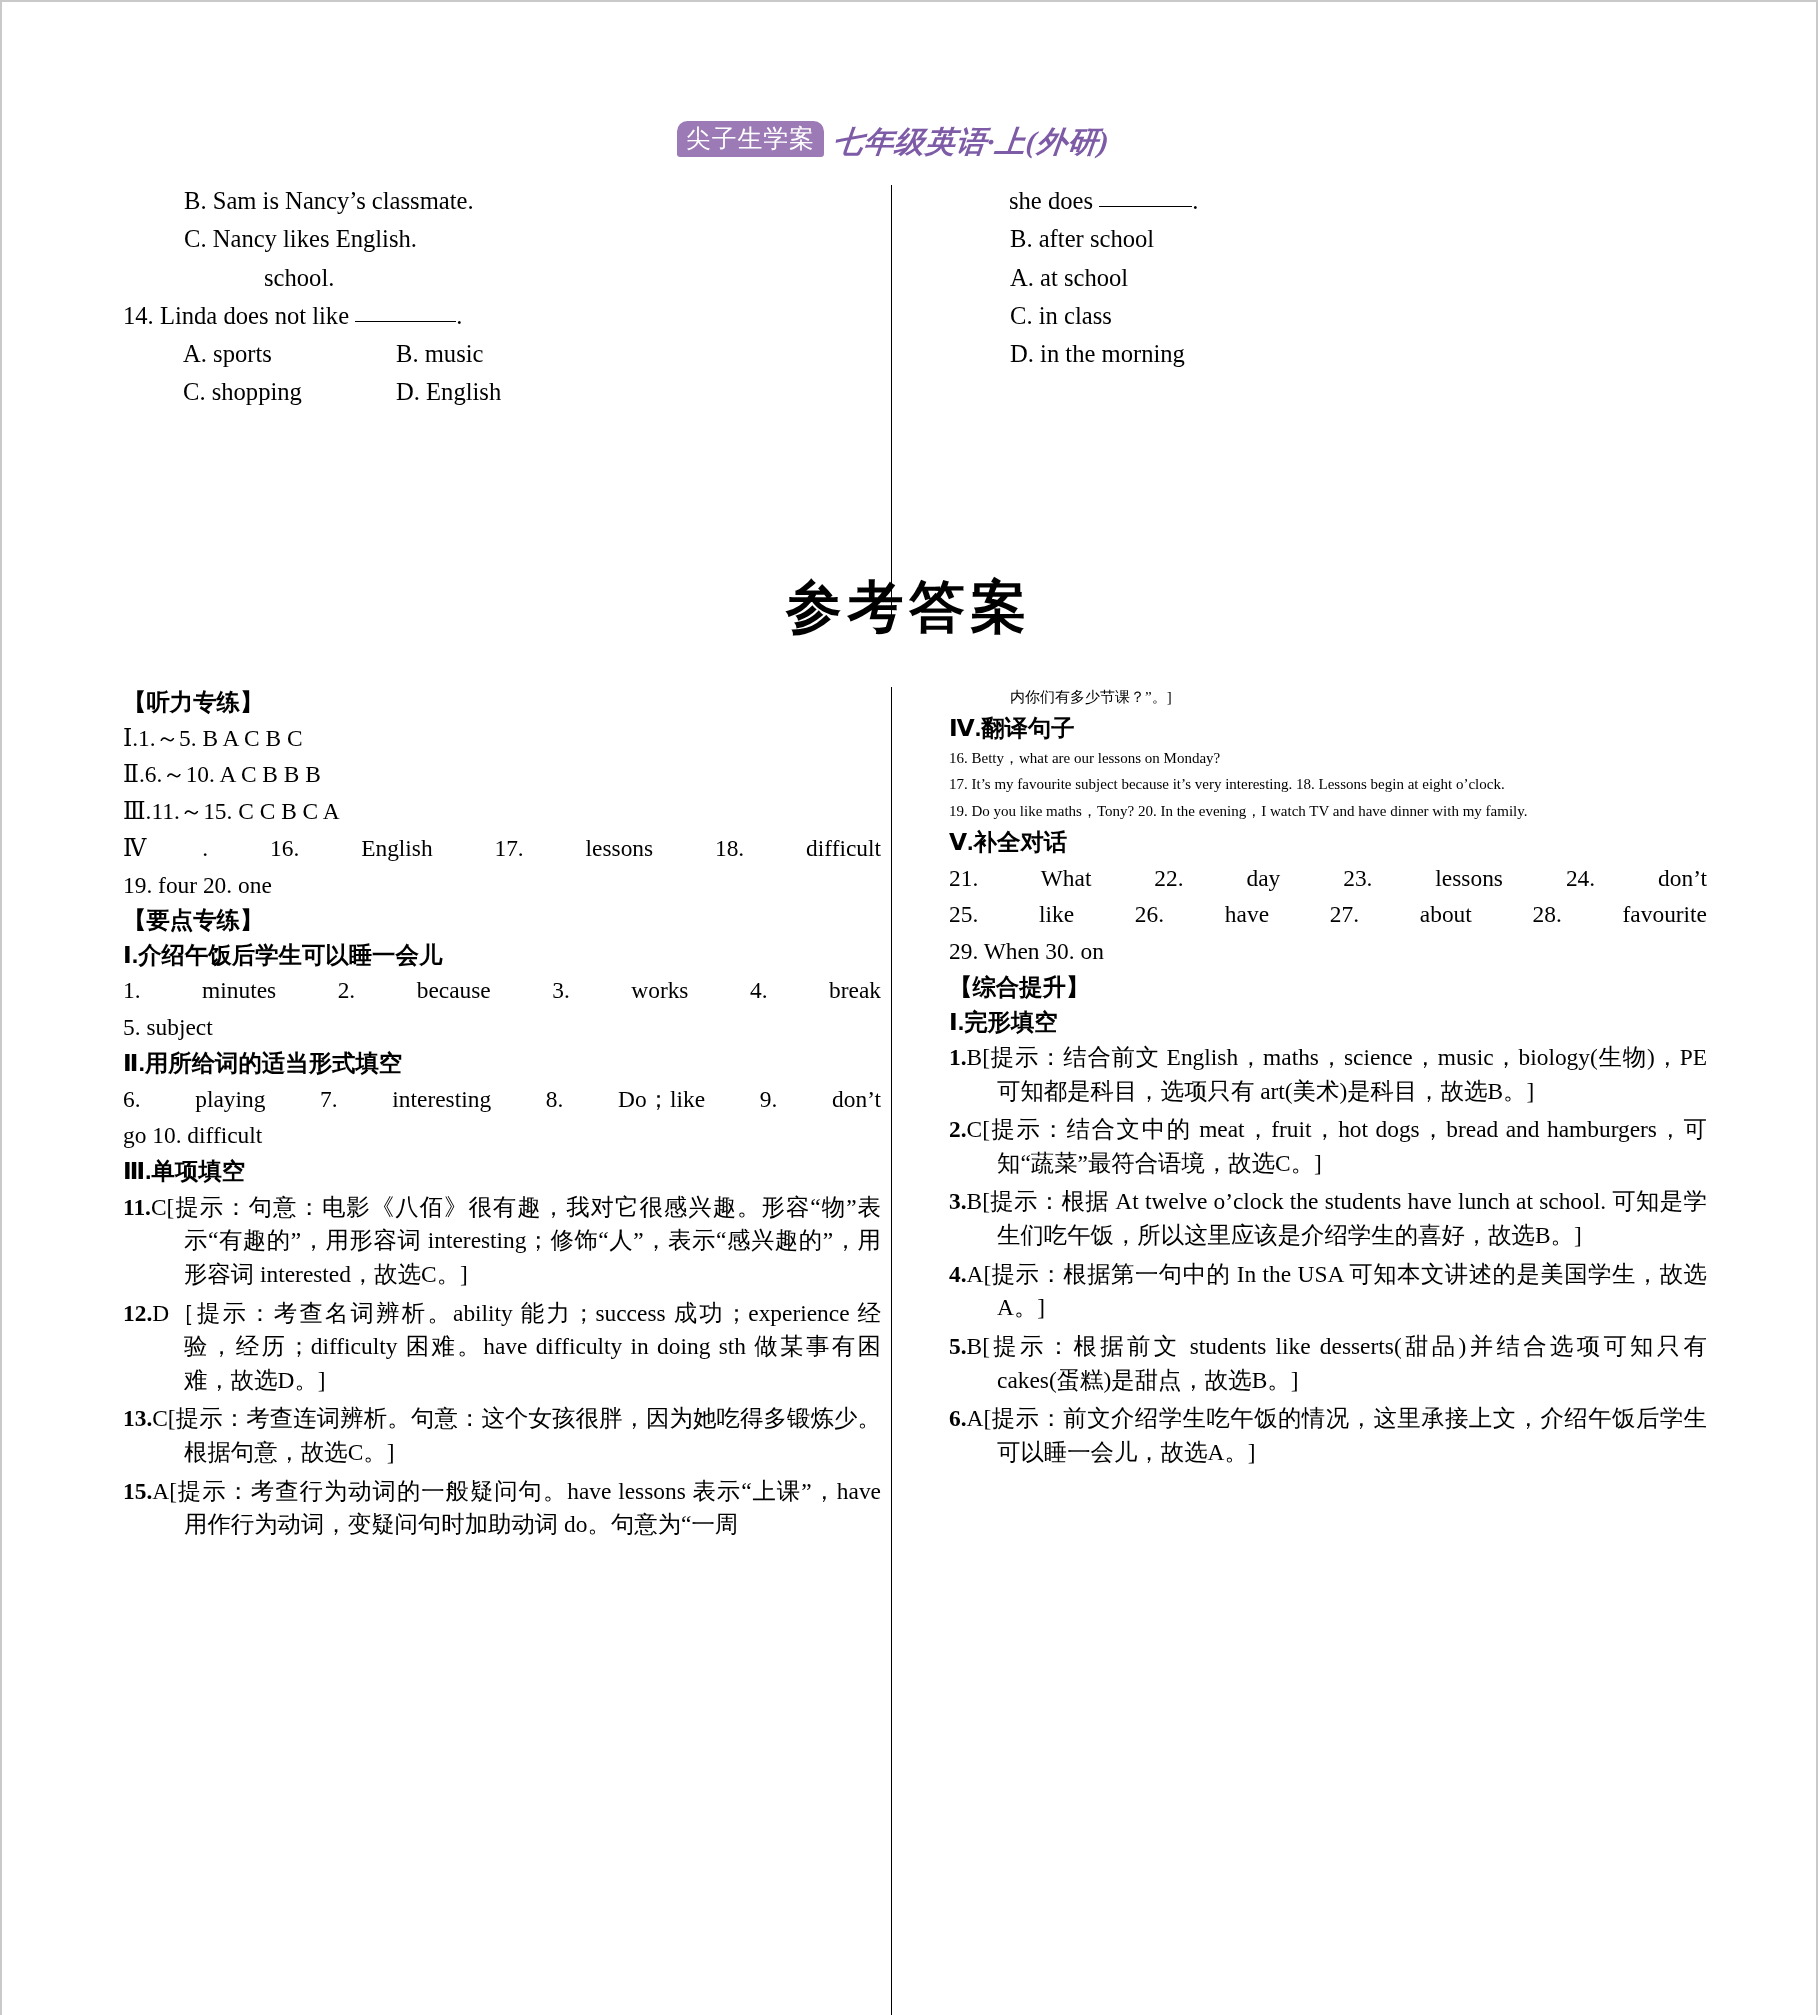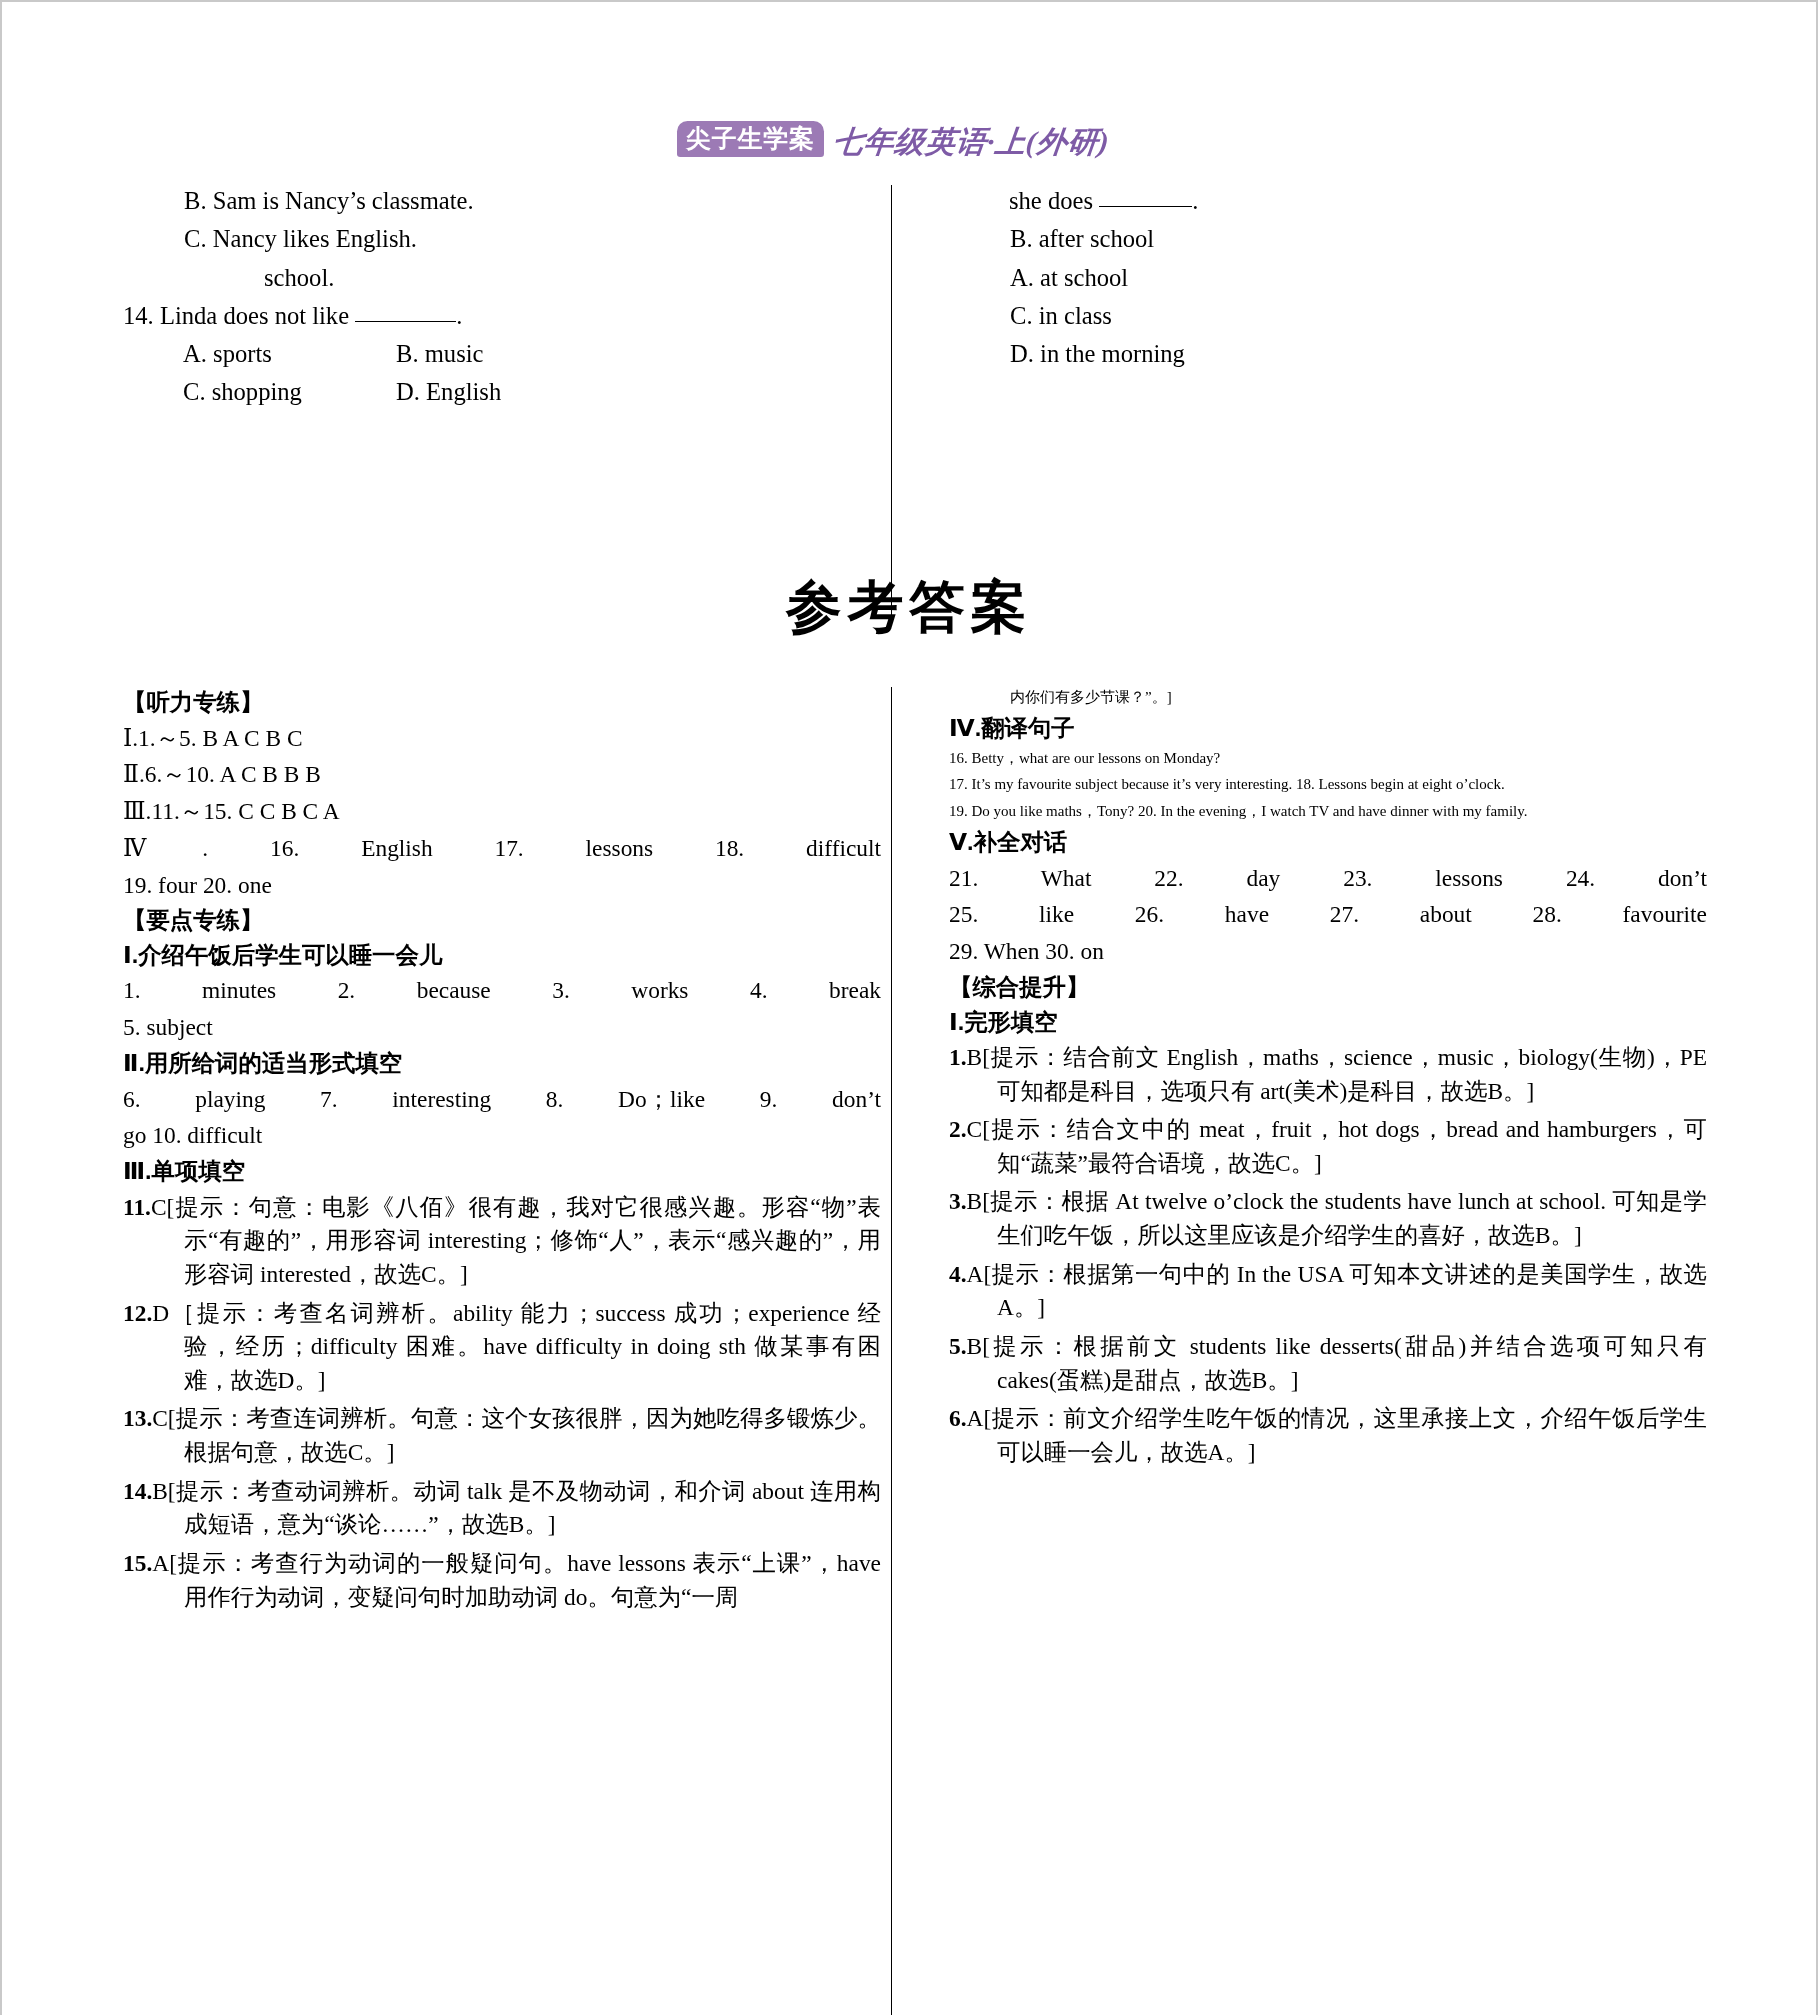--- a/index.html
+++ b/index.html
@@ -32,21 +32,21 @@
   .header-inner {
     display: flex;
     align-items: flex-end;
     gap: 8.9px;
     transform: translateX(-16px);
   }
   .brand-badge {
     background: #9c7ab5;
     color: #ffffff;
     font-family: "Liberation Sans", "DejaVu Sans", sans-serif;
-    font-weight: bold;
+    font-weight: normal;
     font-size: 25px;
     letter-spacing: 0.8px;
     padding: 5.6px 8.9px 6.4px 8.9px;
     border-radius: 10.5px 10.5px 3.2px 3.2px;
     line-height: 1;
     white-space: nowrap;
     text-align: right;
   }
   .brand-subtitle {
     color: #7e5ba6;
@@ -277,23 +277,20 @@
       <div class="expl">
         <b>11.</b><span>C[提示：句意：电影《八佰》很有趣，我对它很感兴趣。形容“物”表示“有趣的”，用形容词 interesting；修饰“人”，表示“感兴趣的”，用形容词 interested，故选C。]</span>
       </div>
       <div class="expl">
         <b>12.</b><span>D［提示：考查名词辨析。ability 能力；success 成功；experience 经验，经历；difficulty 困难。have difficulty in doing sth 做某事有困难，故选D。]</span>
       </div>
       <div class="expl">
         <b>13.</b><span>C[提示：考查连词辨析。句意：这个女孩很胖，因为她吃得多锻炼少。根据句意，故选C。]</span>
       </div>
       <div class="expl">
-        <b>14.</b><span>B[提示：考查动词辨析。动词 talk 是不及物动词，和介词 about 连用构成短语，意为“谈论……”，故选B。]</span>
-      </div>
-      <div class="expl">
         <b>15.</b><span>A[提示：考查行为动词的一般疑问句。have lessons 表示“上课”，have 用作行为动词，变疑问句时加助动词 do。句意为“一周</span>
       </div>
     </div>
 
     <div class="acol acol-right">
       <div class="flow" style="padding-left:61px;">内你们有多少节课？”。]</div>
 
       <div class="sub-head">Ⅳ.翻译句子</div>
       <div class="flow">16. Betty，what are our lessons on Monday?</div>
       <div class="flow">17. It’s my favourite subject because it’s very interesting.    18. Lessons begin at eight o’clock.</div>

